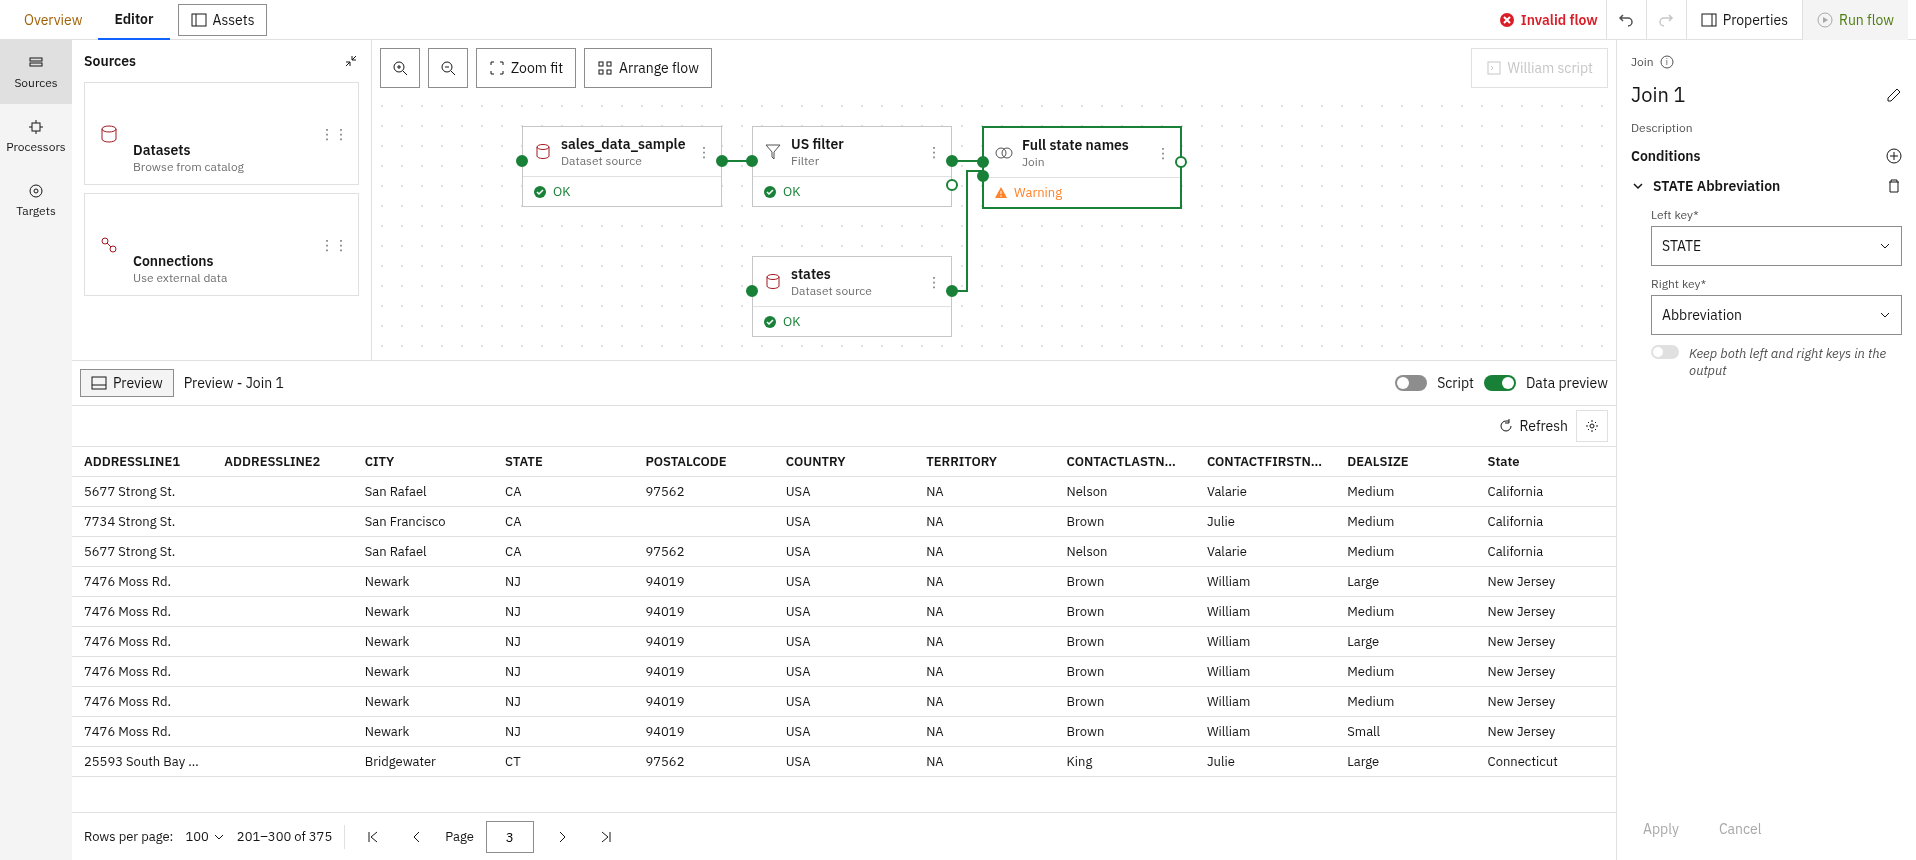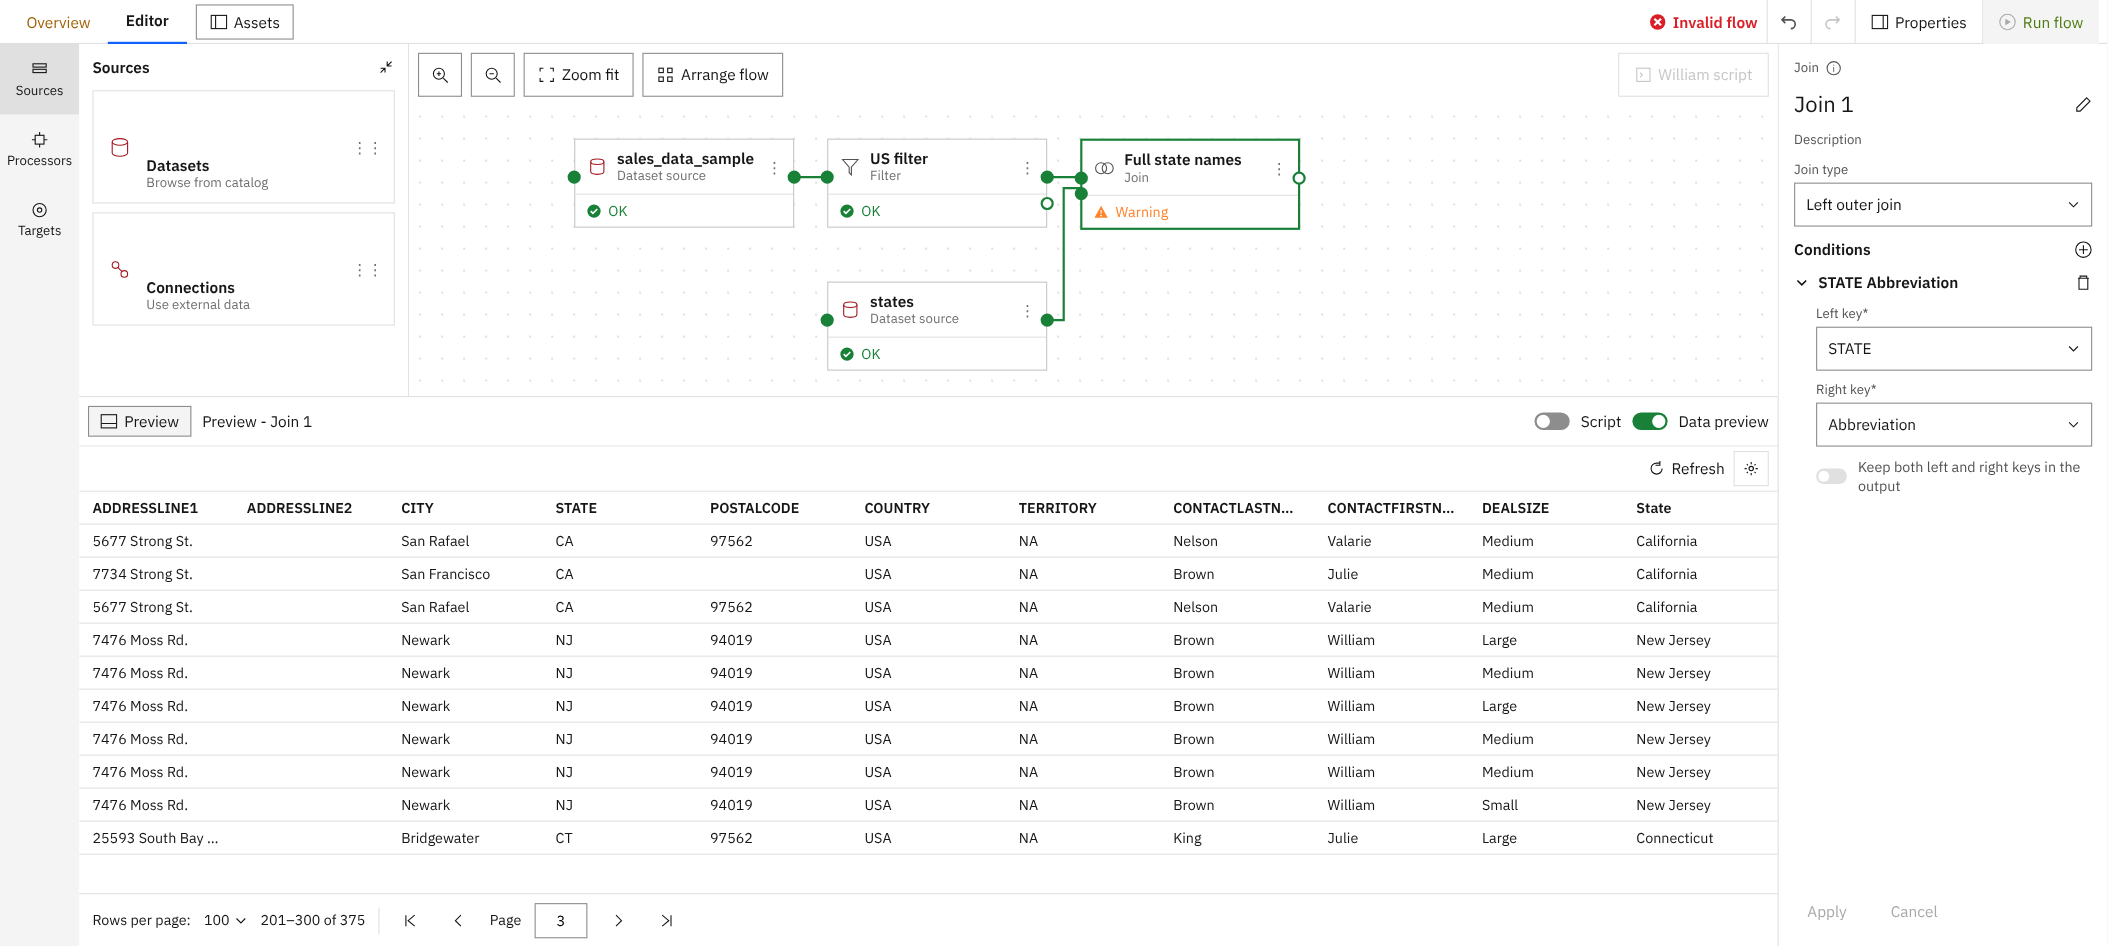--- a/index.html
+++ b/index.html
@@ -77,21 +77,21 @@
 .pager .page-input { width: 48px; height: 32px; text-align: center; border: 1px solid #8d8d8d; }
 .pager .pbtn { width: 32px; height: 32px; display:flex; align-items:center; justify-content:center; cursor:pointer; }
 
 
 .right-panel { width: 300px; background: #fff; border-left: 1px solid #e0e0e0; padding: 14px; display: flex; flex-direction: column; gap: 12px; font-size: 14px; }
 .rp-label { font-size: 12px; color: #525252; }
 .rp-title { font-size: 20px; font-weight: 400; display:flex; justify-content:space-between; align-items:center; }
 .select { width: 100%; height: 40px; border: 1px solid #8d8d8d; background: #fff; padding: 0 10px; display: flex; align-items: center; justify-content: space-between; }
 .cond-head { display: flex; align-items: center; justify-content: space-between; font-weight: 600; }
 .cond-row { display: flex; align-items: center; gap: 8px; font-weight: 600; }
-.switch-row { display: flex; gap: 10px; align-items: center; font-size: 13px; color: #525252; }
+.switch-row { display: flex; gap: 10px; font-size: 13px; color: #525252; font-style: italic; }
 .small-toggle { width: 28px; height: 14px; border-radius: 7px; background: #e0e0e0; position: relative; flex-shrink:0; }
 .small-toggle::after { content:""; position:absolute; width:10px; height:10px; border-radius:50%; background:#fff; top:2px; left:2px; }
 .actions { margin-top: auto; display: flex; gap: 16px; }
 .actions button { border: none; background: none; color: #a8a8a8; padding: 8px 12px; font-size: 14px;}
 
 .svg-ico { width:16px; height:16px; flex-shrink:0; }
 </style>
 </head>
 <body>
 
@@ -575,29 +575,20 @@
         </svg>
     </div>
     <div class="rp-title">
       <span>Join 1</span>
       <svg class="svg-ico" viewBox="0 0 16 16">
           <path d="M11 2 L14 5 L5 14 L2 14 L2 11 Z" fill="none" stroke="#161616"></path>
         </svg>
     </div>
     <span class="rp-label">Description</span>
 
-    <div>
-      <div class="rp-label" style="margin-bottom:4px;">Join type</div>
-      <div class="select">
-        <span>Left outer join</span>
-        <svg width="12" height="12" viewBox="0 0 12 12">
-            <path d="M2 4 L6 8 L10 4" fill="none" stroke="#161616"></path>
-          </svg>
-      </div>
-    </div>
 
     <div class="cond-head">
       <span>Conditions</span>
       <svg class="svg-ico" viewBox="0 0 16 16">
           <circle cx="8" cy="8" r="7" fill="none" stroke="#161616"></circle>
           <path d="M8 4 V12 M4 8 H12" stroke="#161616"></path>
         </svg>
     </div>
 
     <div class="cond-row">

